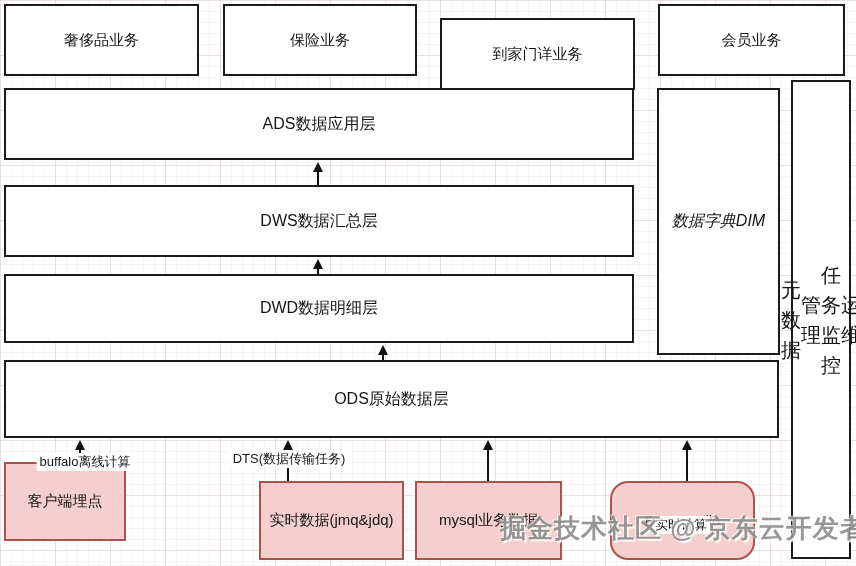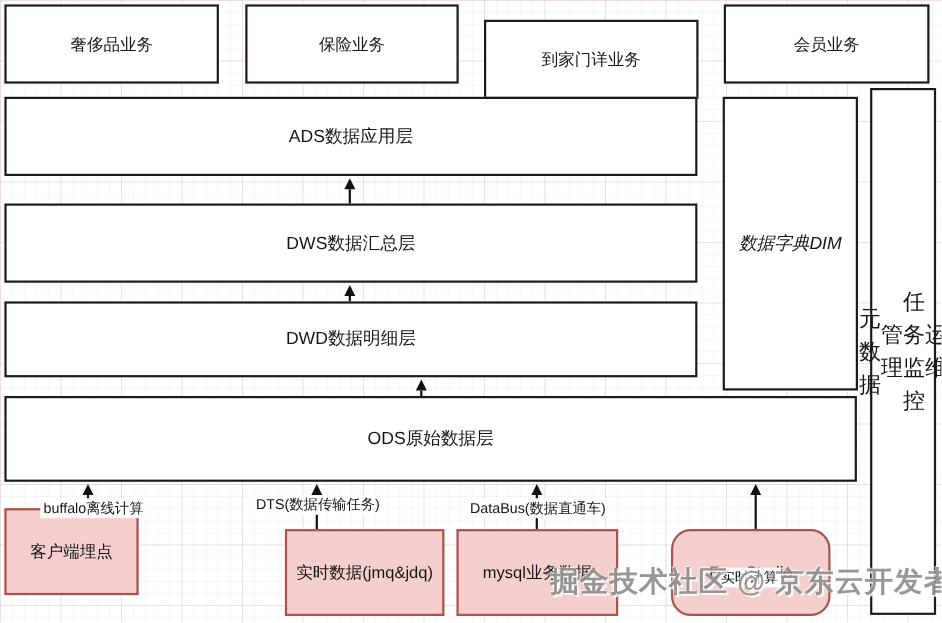--- a/index.html
+++ b/index.html
@@ -140,21 +140,20 @@
     <div class="head"></div>
     <div class="line"></div>
   </div>
   <div class="arrow" style="left:681px;top:440px;height:41px;">
     <div class="head"></div>
     <div class="line"></div>
   </div>
 
   <span class="chan" style="left:85px;top:453px;">buffalo离线计算</span>
   <span class="chan" style="left:289px;top:450px;">DTS(数据传输任务)</span>
-  <span class="chan" style="left:489px;top:453px;">DataBus(数据直通车)</span>
   <span class="chan" style="left:681px;top:476px;margin-top:40px;">实时计算</span>
 
   <div class="pbox" style="left:4px;top:462px;width:122px;height:79px;">
     <span>客户端埋点</span>
   </div>
   <div class="pbox" style="left:215px;top:481px;width:145px;height:79px;margin-left:44px;">
     <span>实时数据(jmq&amp;jdq)</span>
   </div>
   <div class="pbox" style="left:415px;top:481px;width:147px;height:79px;">
     <span>mysql业务数据</span>

